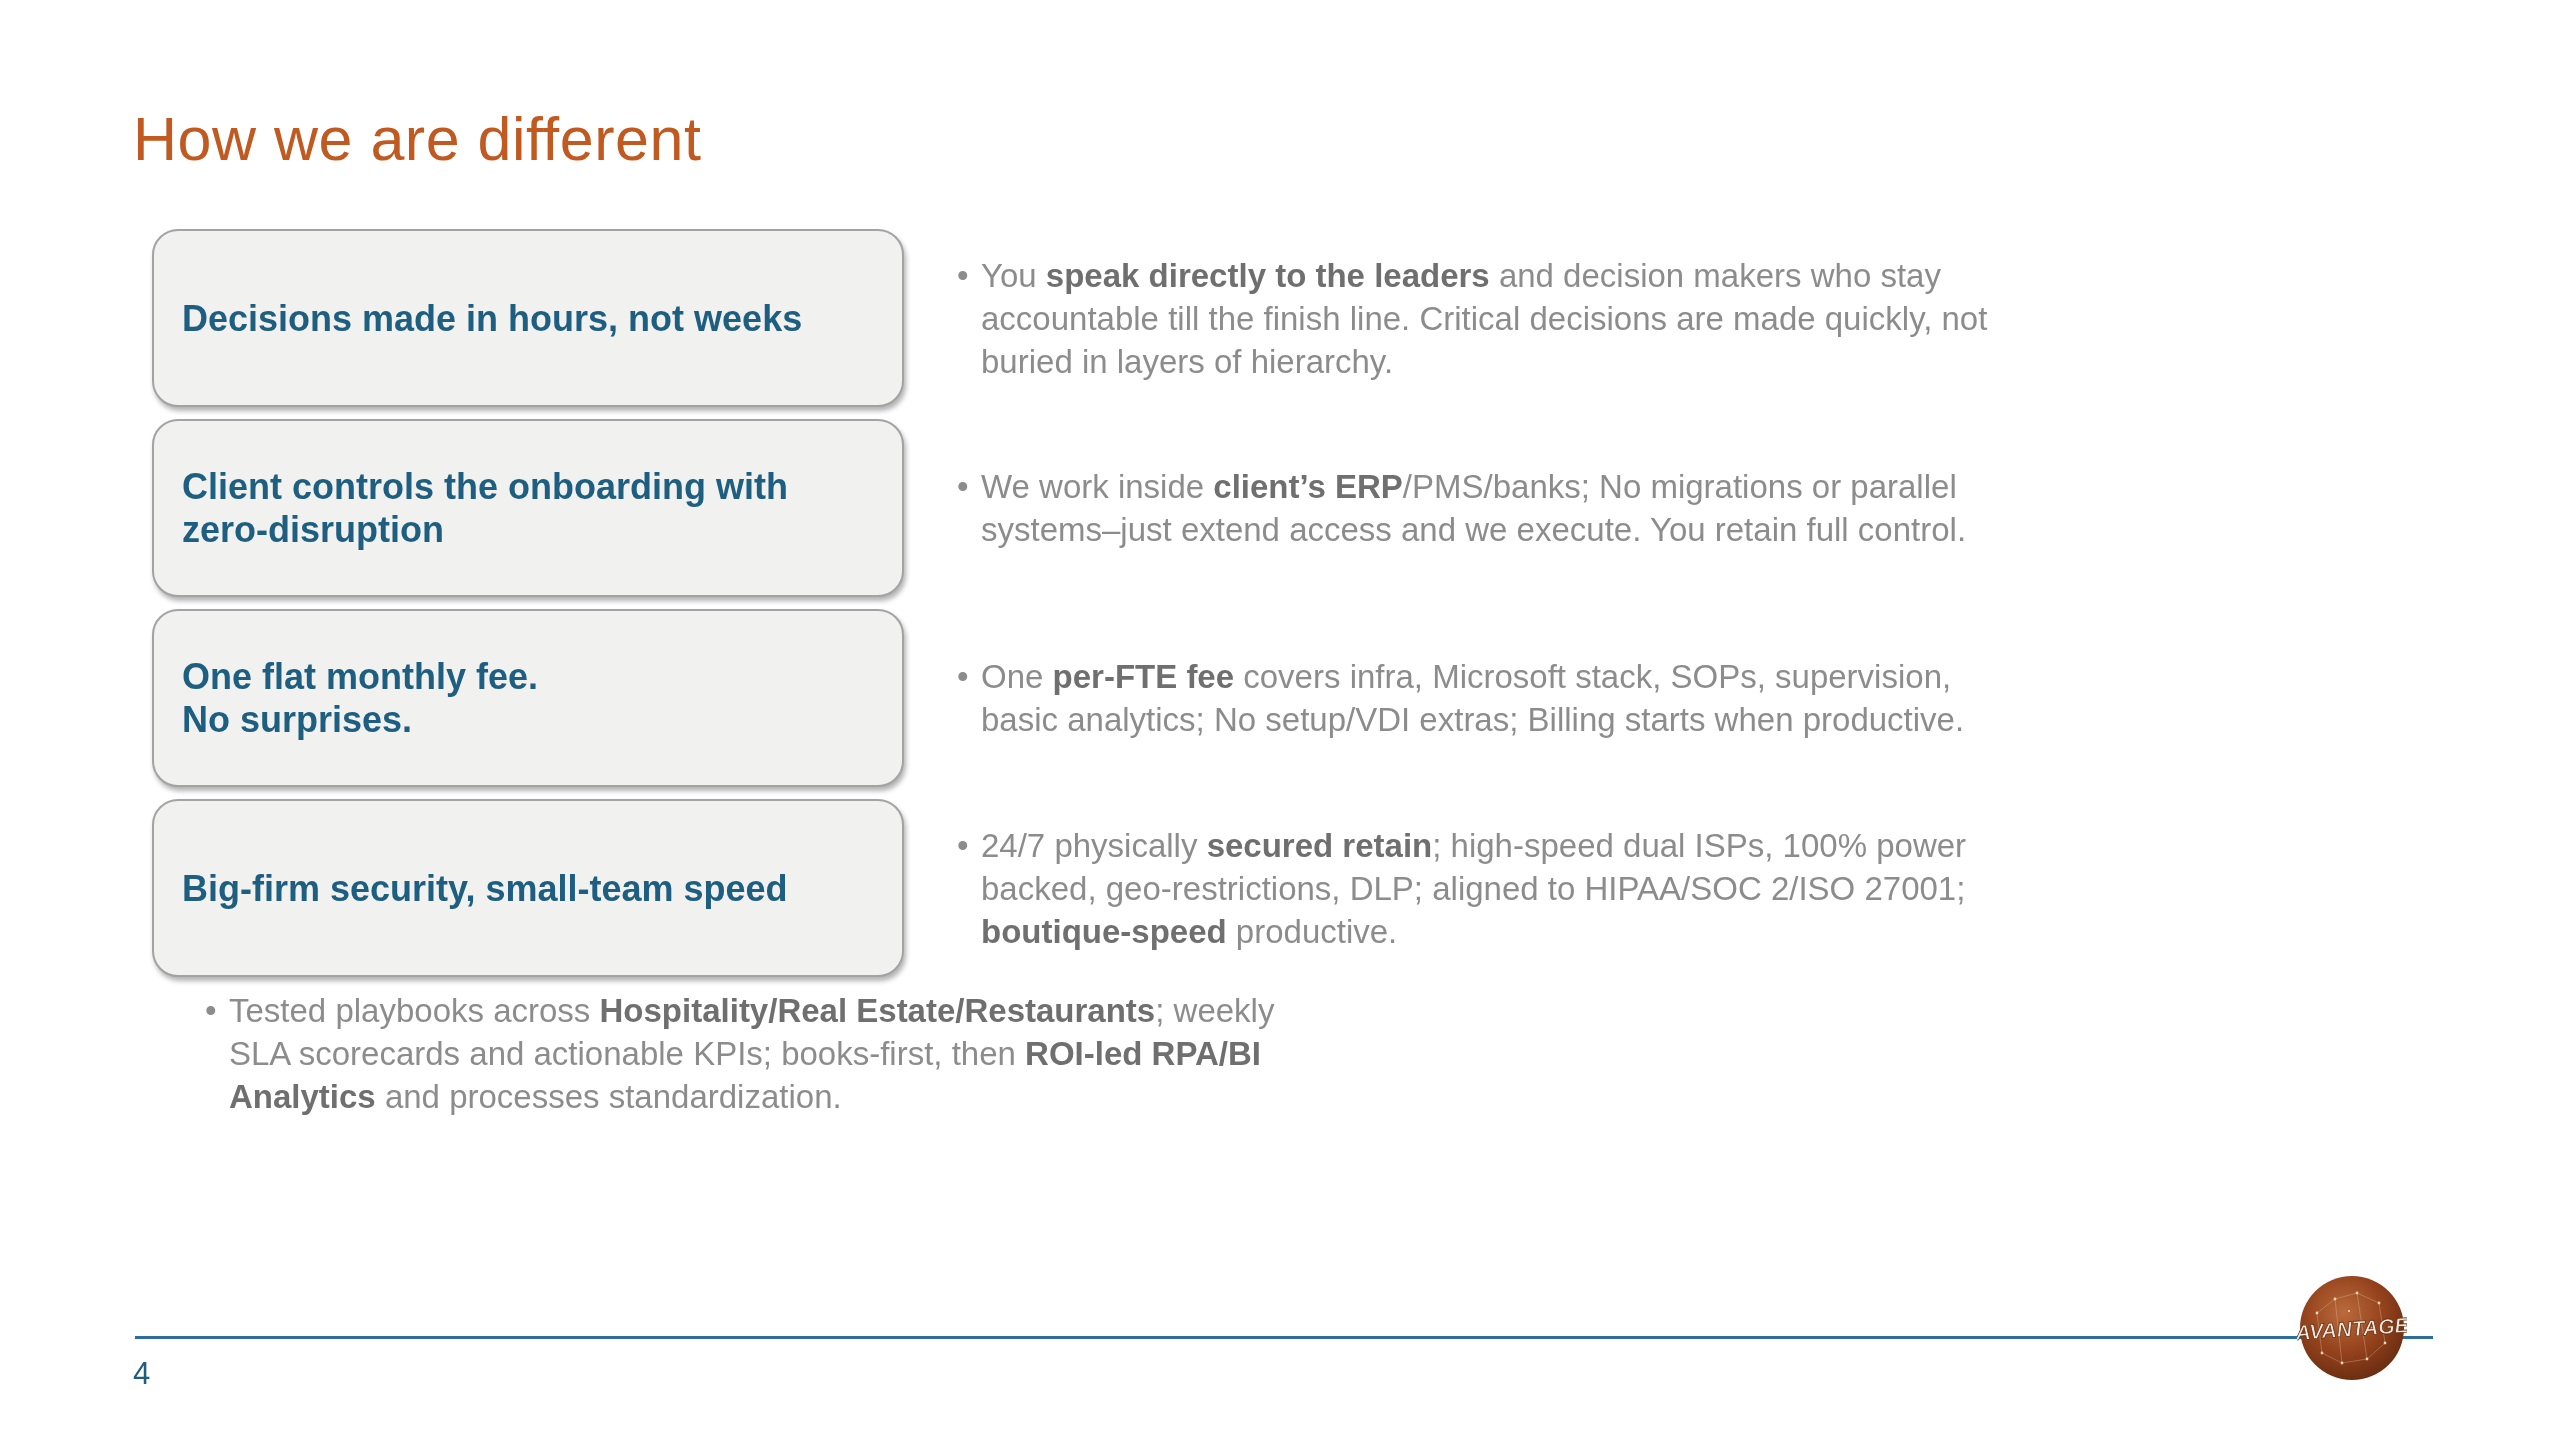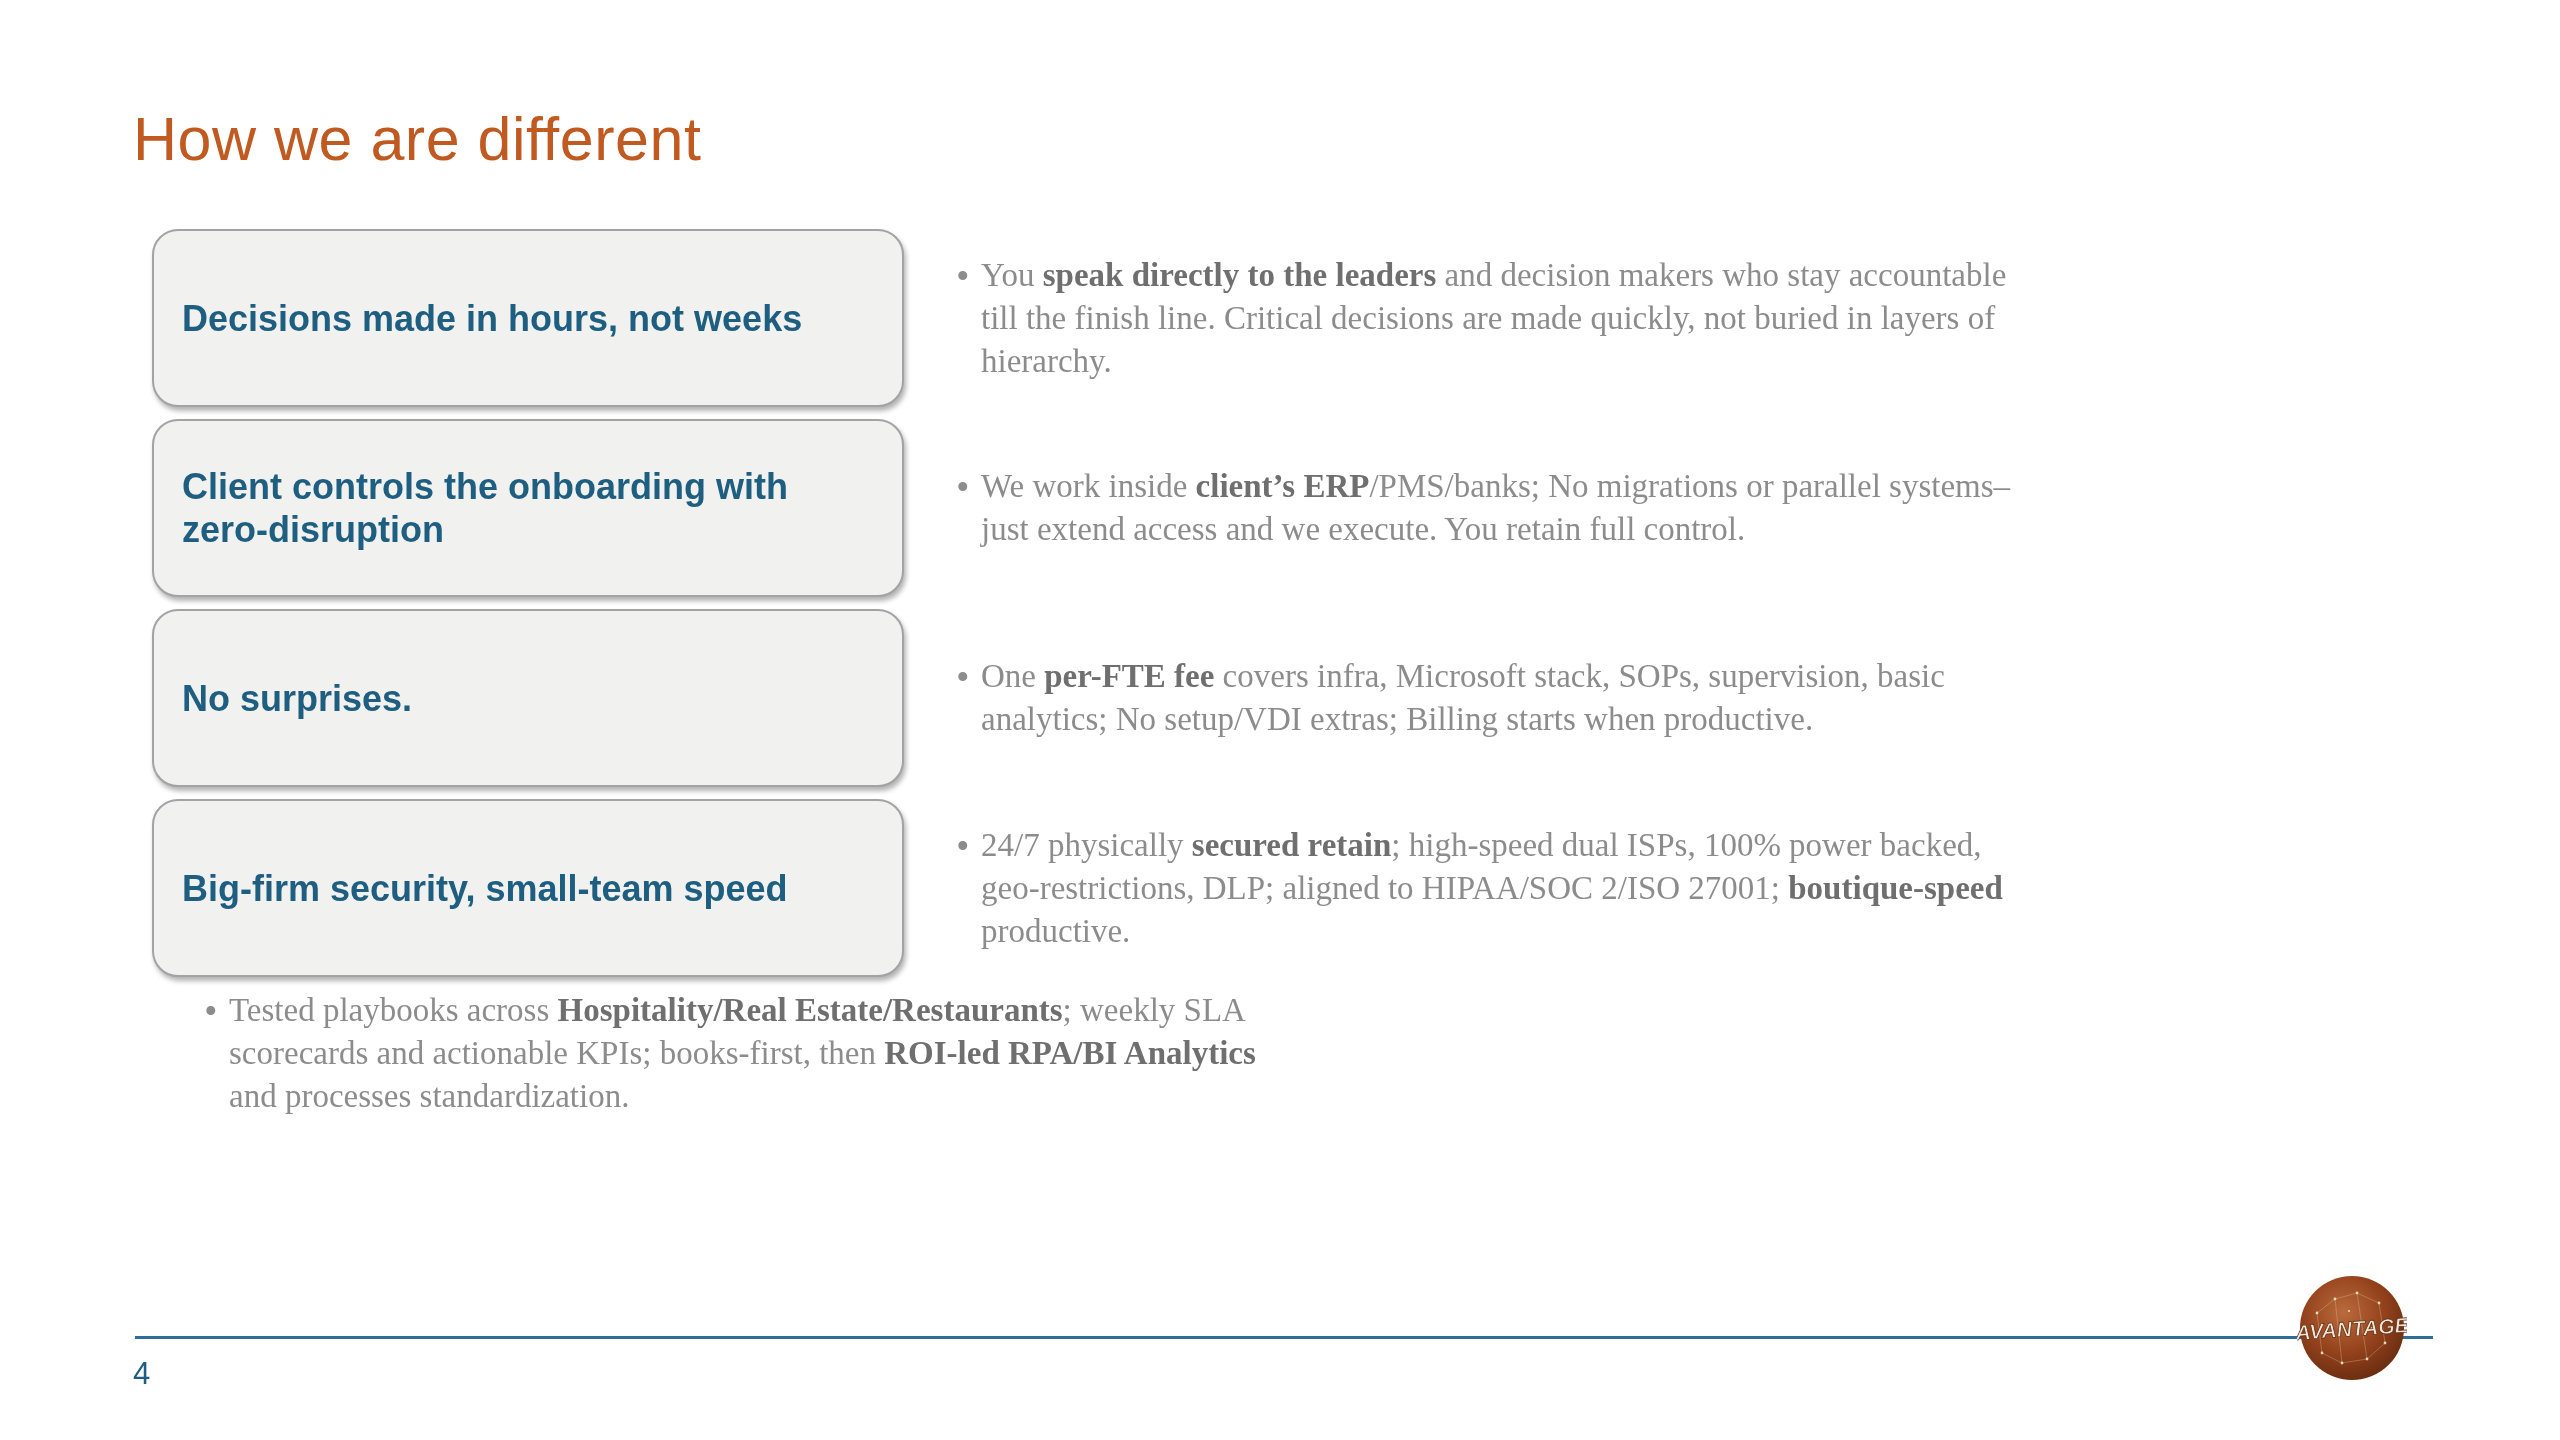--- a/index.html
+++ b/index.html
@@ -36,21 +36,21 @@
   .bullet{
     margin-left:53px;width:1075px;
     display:flex;align-items:flex-start;
     color:var(--body_gray,#8C8C8C);
     font-size:33px;line-height:43px;
   }
   .bullet-marker{
     flex:0 0 auto;width:24px;
     font-size:33px;line-height:43px;
   }
-  .bullet-text{flex:1;font-family:Liberation Serif, serif;}
+  .bullet-text{flex:1;}
   .bullet-text .b{font-weight:bold;color:var(--body_gray_bold,#6F6F6F);}
   .footer-line{
     position:absolute;left:135px;top:1336px;
     width:2298px;height:3px;
     background:var(--footer_blue,#2B6E99);
   }
   .page-number{
     position:absolute;left:133px;top:1356px;
     font-size:31px;color:var(--box_text_blue,#1E5E80);
   }
@@ -83,20 +83,21 @@
           <div class="box-line">Client controls the onboarding with zero-disruption</div>
         </div>
       <div class="bullet">
         <span class="bullet-marker">•</span>
         <span class="bullet-text"><span>We work inside </span><span class="b">client’s ERP</span><span>/PMS/banks; No migrations or parallel systems–just extend access and we execute. You retain full control.</span></span>
       </div>
     </div>
 
     <div class="row">
       <div class="box">
+          <div class="box-line">One flat monthly fee.</div>
           <div class="box-line">No surprises.</div>
         </div>
       <div class="bullet">
         <span class="bullet-marker">•</span>
         <span class="bullet-text"><span>One </span><span class="b">per-FTE fee</span><span> covers infra, Microsoft stack, SOPs, supervision, basic analytics; No setup/VDI extras; Billing starts when productive.</span></span>
       </div>
     </div>
 
     <div class="row">
       <div class="box">

